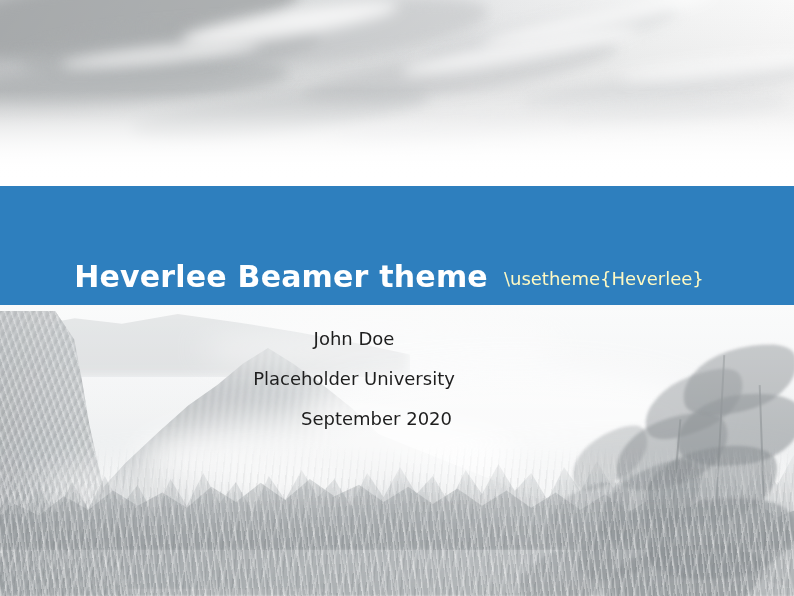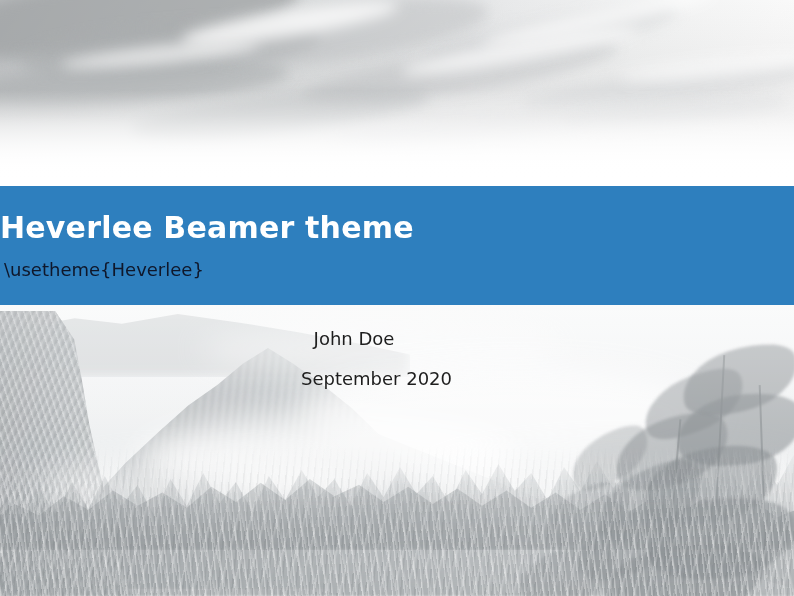--- a/index.html
+++ b/index.html
@@ -77,45 +77,45 @@
 
   
   .title-band {
     position: absolute;
     left: 0;
     top: 186px;
     width: 794px;
     height: 119px;
     background: #2e7fbe;
     display: flex;
-    flex-direction: column;
-    align-items: flex-start;
+    flex-direction: row;
+    align-items: flex-end;
     justify-content: center;
     box-sizing: border-box;
     padding-top: 4px;
   }
   .slide-title {
     font-family: "DejaVu Sans", sans-serif;
     font-size: 30px;
     font-weight: bold;
     color: #ffffff;
     letter-spacing: 0.2px;
     line-height: 1.1;
     text-align: center;
     margin: 0 0 12px 0;
     white-space: nowrap;
   }
   .slide-subtitle {
     font-family: "DejaVu Sans", sans-serif;
     font-size: 18px;
     font-weight: normal;
-    color: #0f172a;
+    color: #fef9c3;
     line-height: 1.1;
     text-align: center;
-    margin: 4px;
+    margin: 16px;
     white-space: nowrap;
   }
 
   
   .landscape-photo {
     position: absolute;
     left: 0;
     top: 305px;
     width: 794px;
     height: 291px;
@@ -393,16 +393,17 @@
     <div class="grass">
       <div class="grass-mass"></div>
       <div class="grass-blades"></div>
     </div>
 
     <div class="ls-wash"></div>
   </div>
 
   <div class="author-block">
     <div class="author-line">John Doe</div>
+    <div class="author-line">Placeholder University</div>
     <div class="author-line">September 2020</div>
   </div>
 
 </div>
 
 </body></html>

